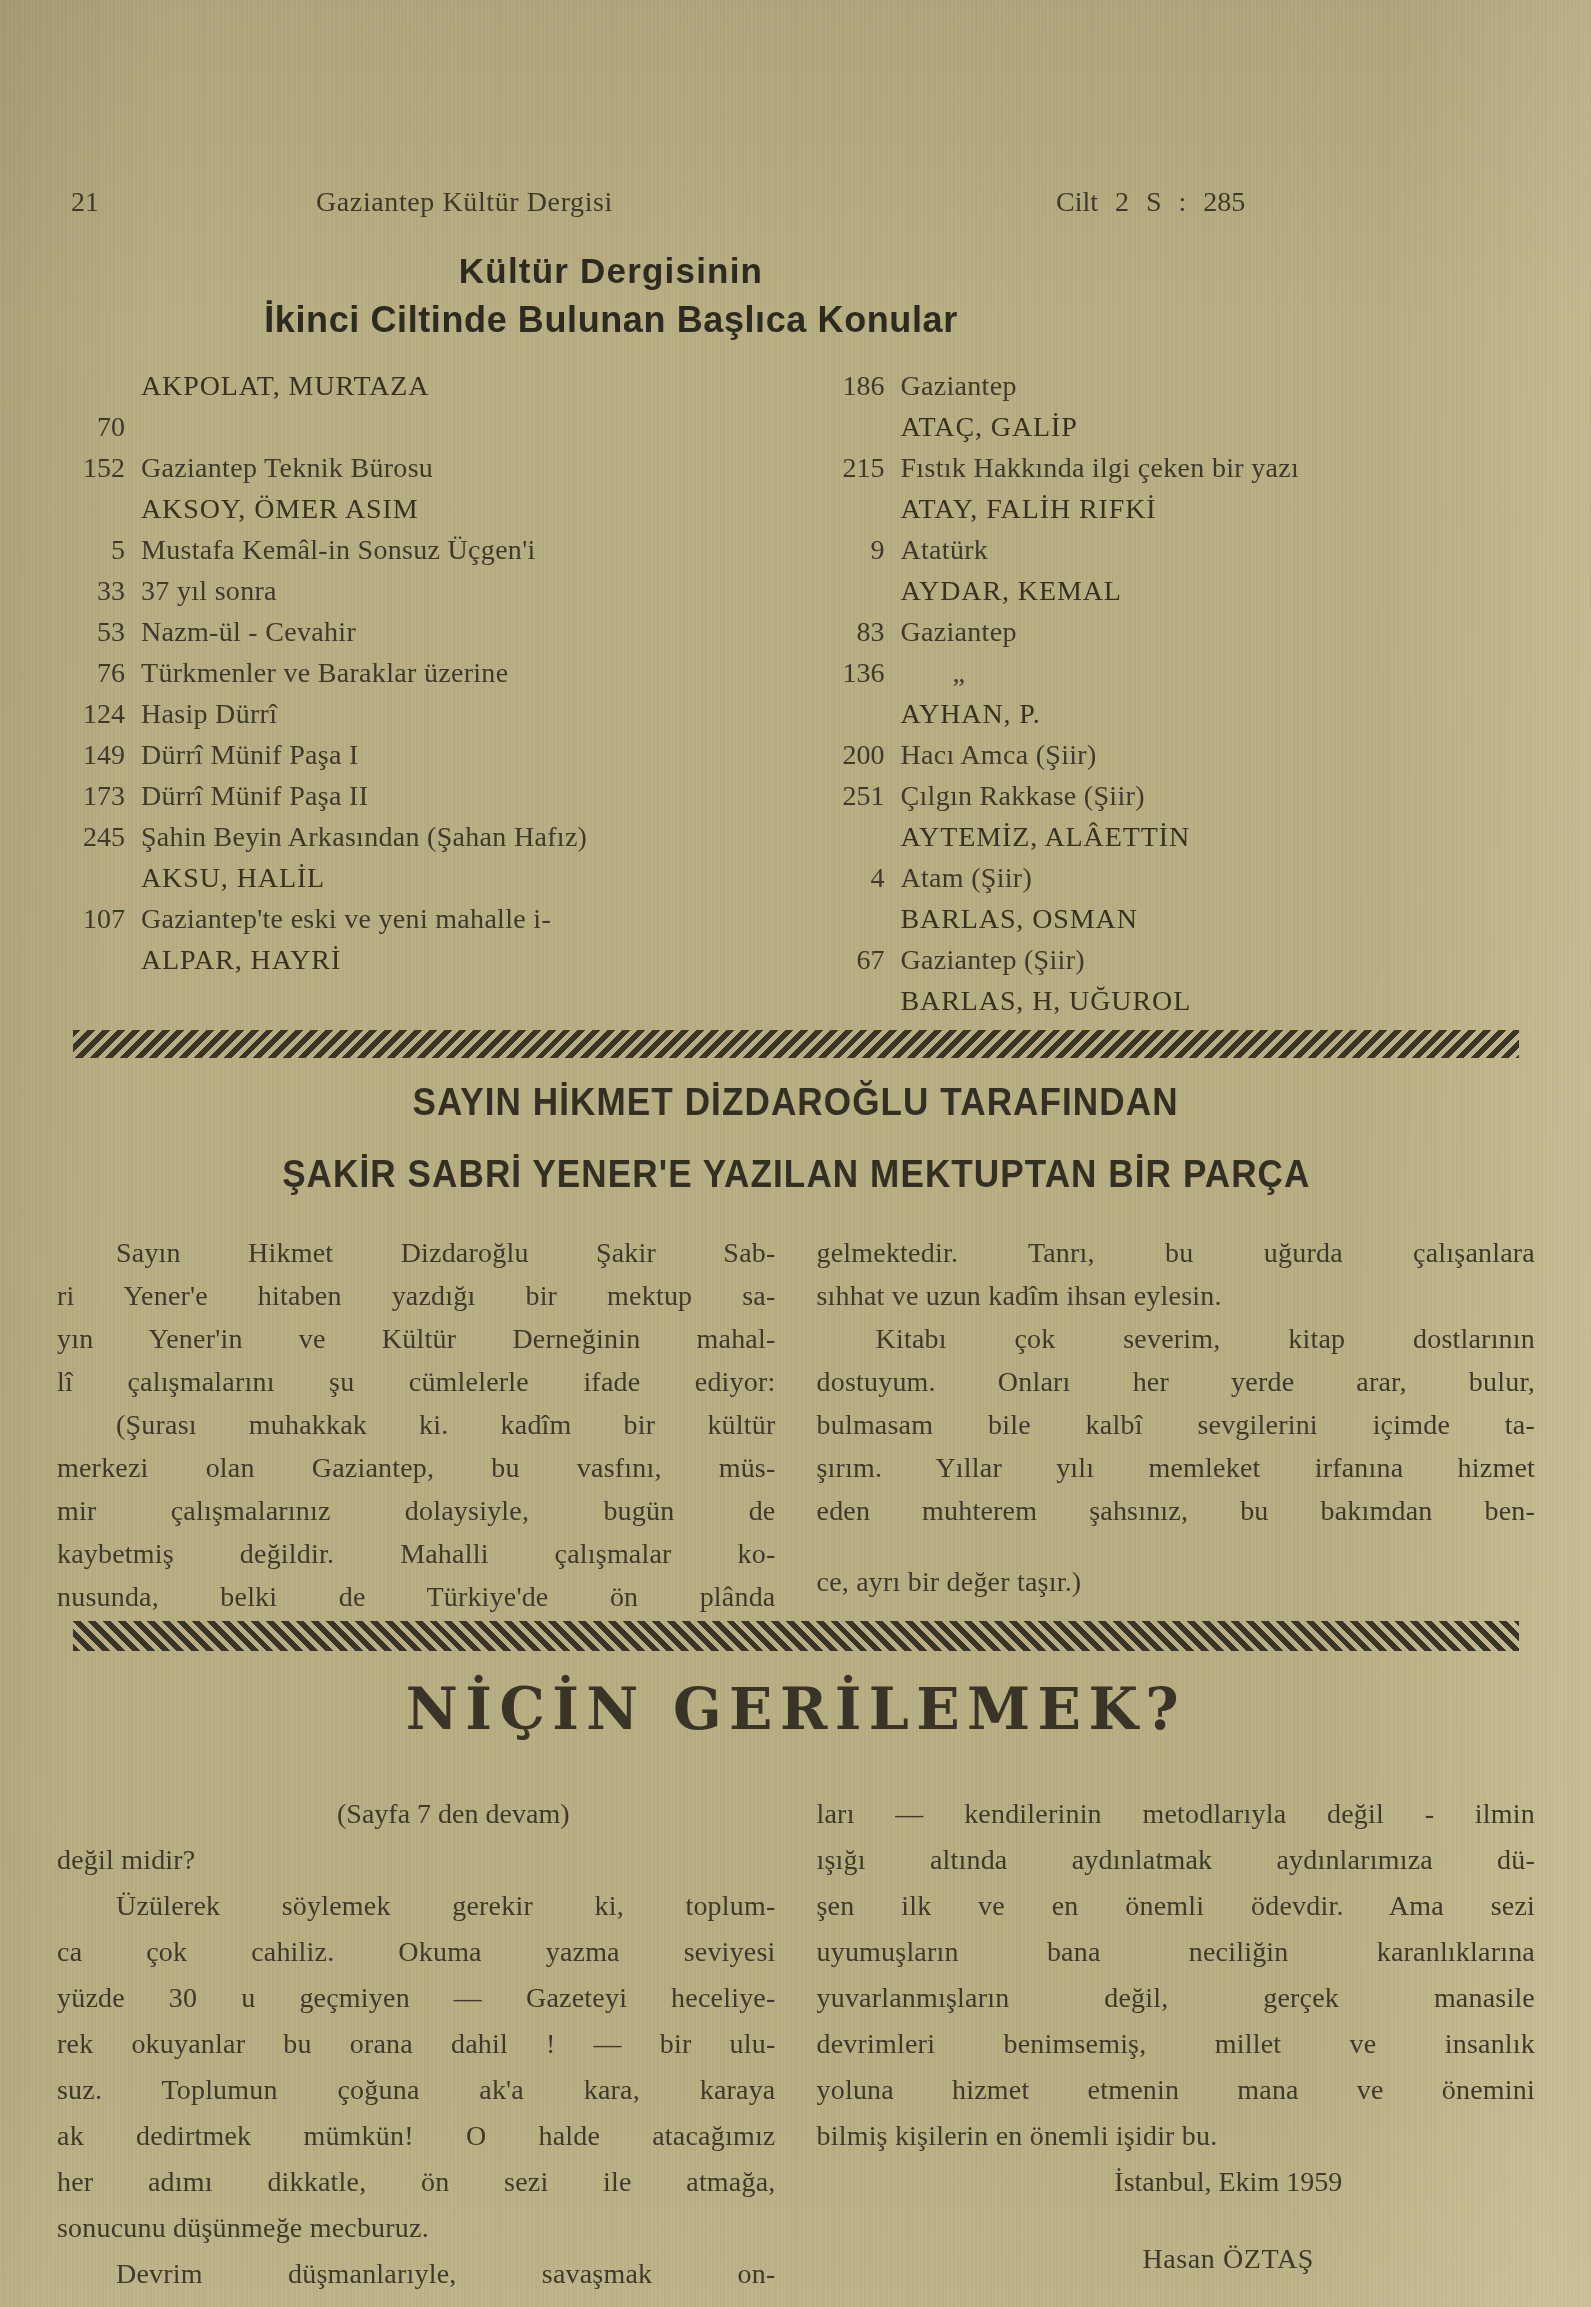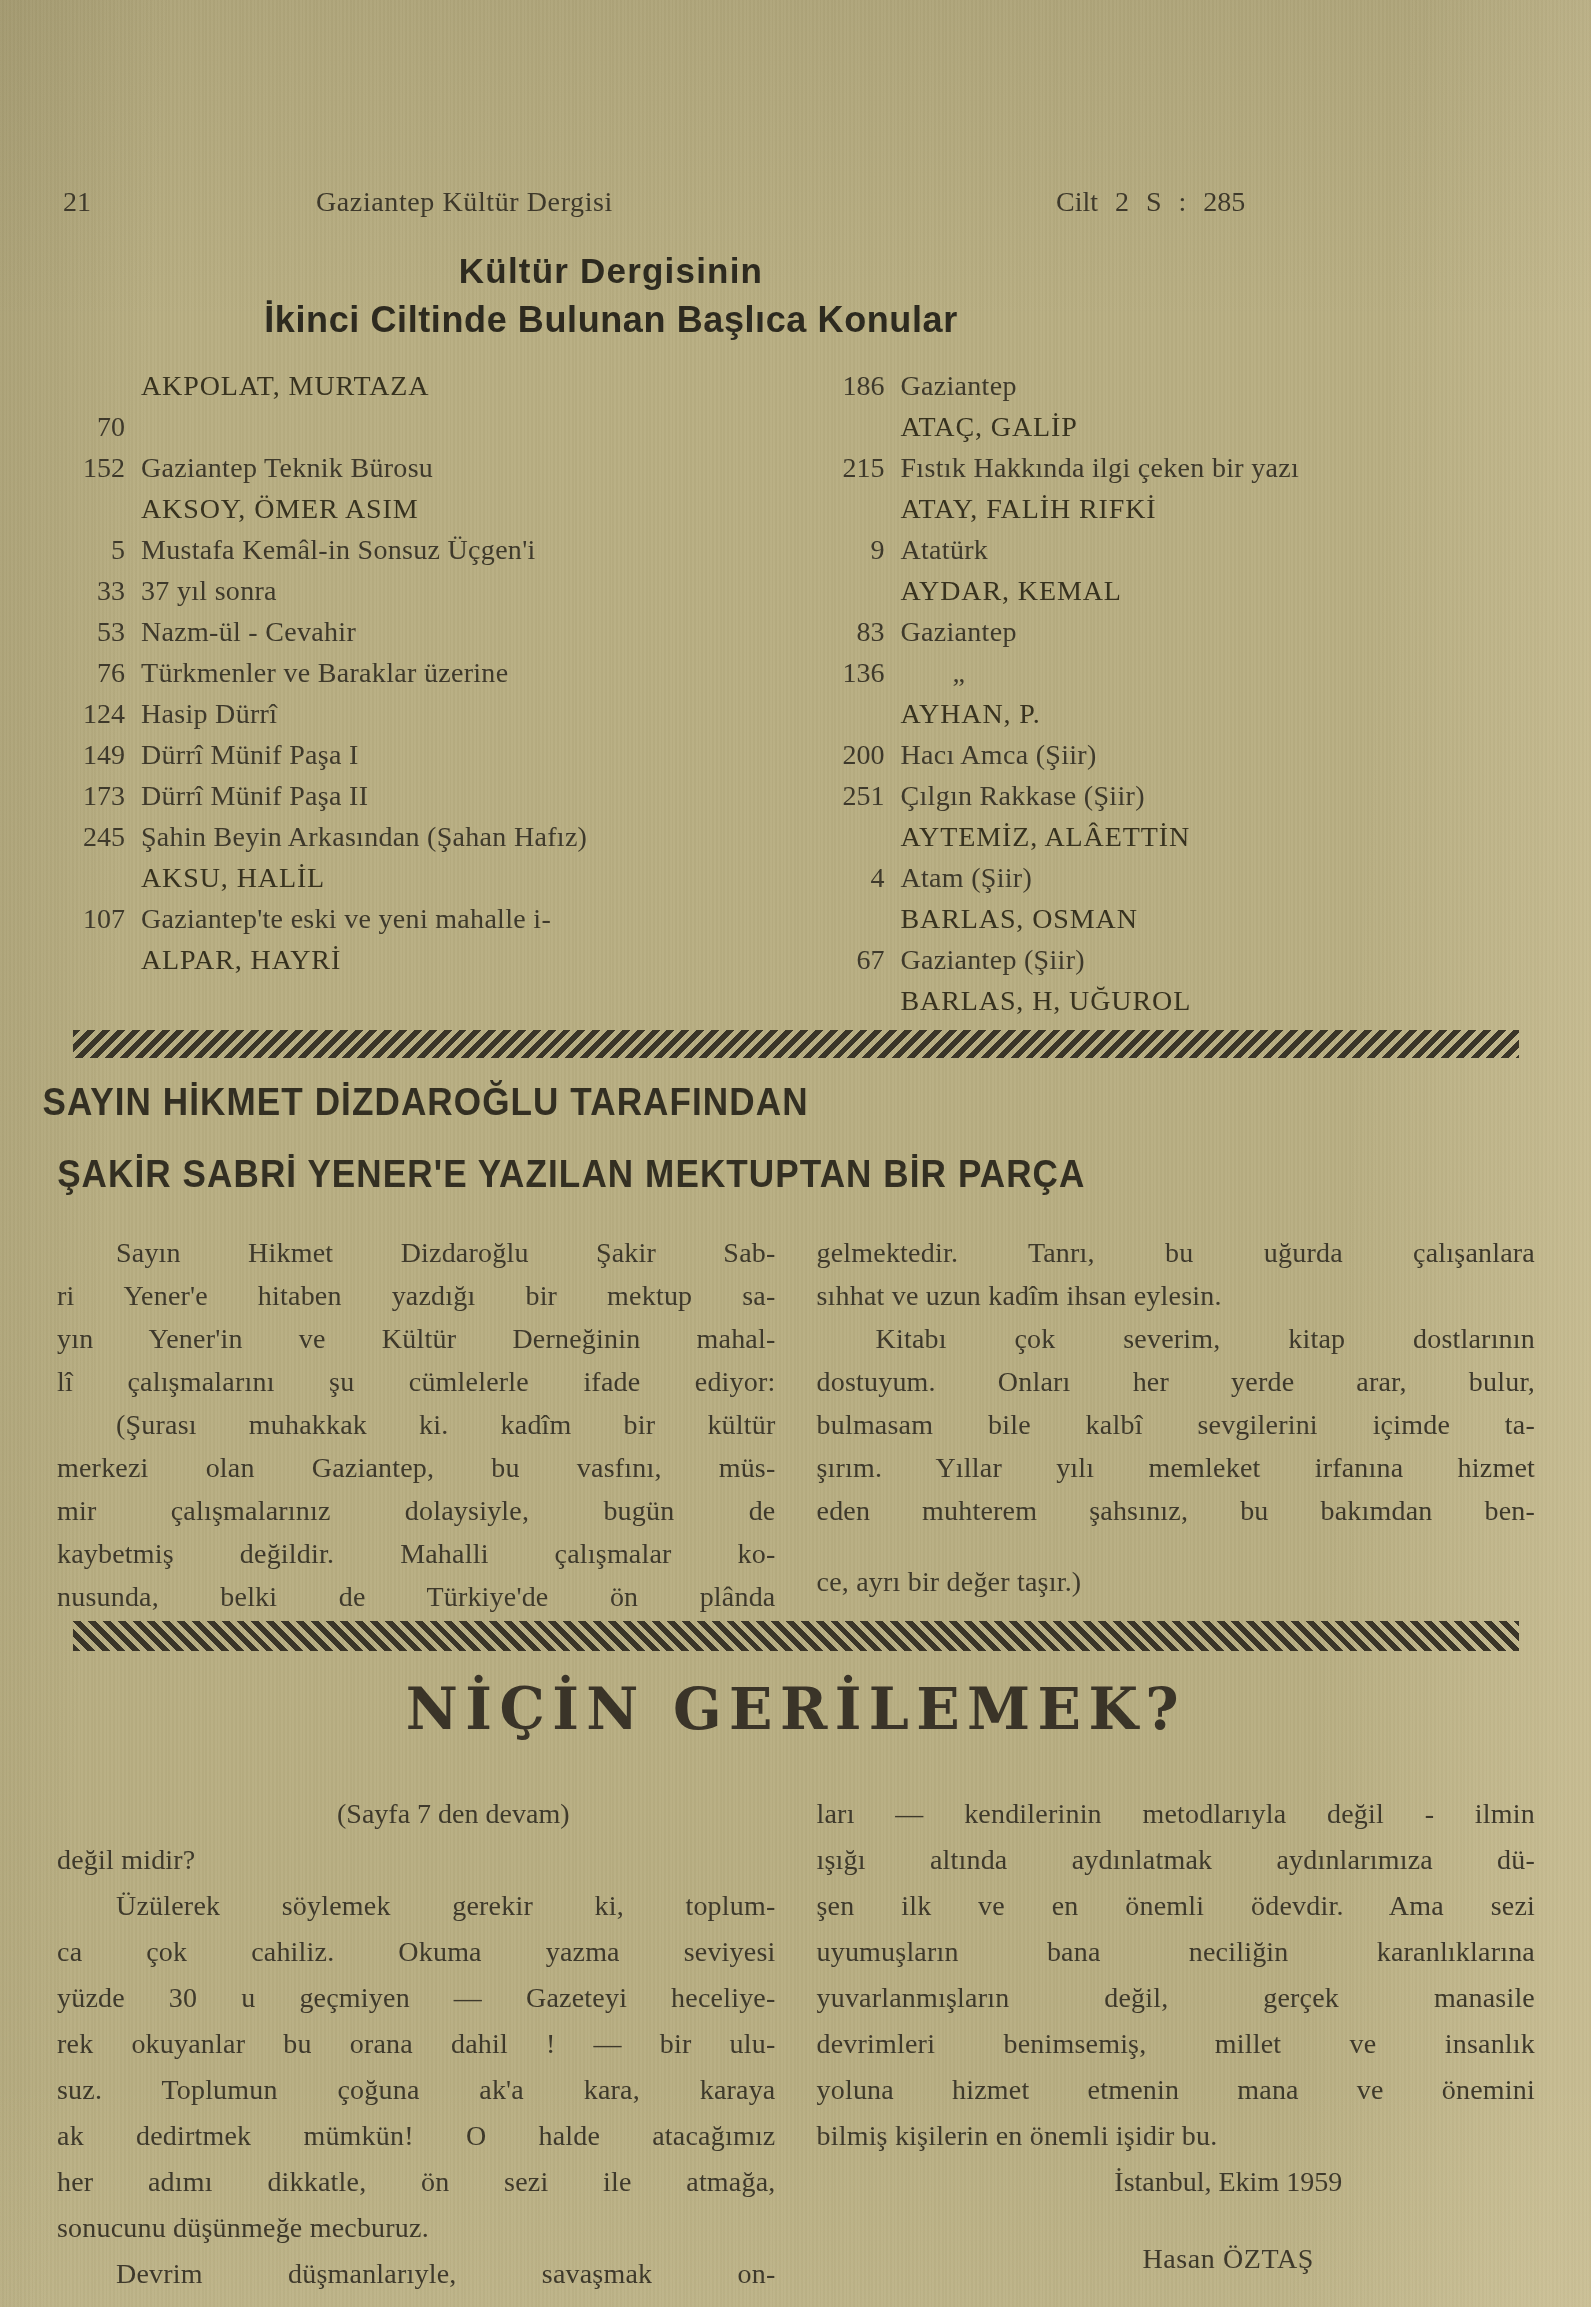--- a/index.html
+++ b/index.html
@@ -11,21 +11,21 @@
     background-color:#b8ae82;
     background-image:
       linear-gradient(93deg, rgba(82,74,44,0.12), rgba(0,0,0,0) 10%, rgba(0,0,0,0) 82%, rgba(255,241,206,0.20) 97%),
       linear-gradient(180deg, rgba(70,62,36,0.08), rgba(0,0,0,0) 14%, rgba(0,0,0,0) 90%, rgba(255,244,210,0.08)),
       repeating-linear-gradient(90deg, rgba(255,255,255,0.022) 0 1.9px, rgba(60,55,30,0.028) 1.9px 3.7px);
     font-family:"Liberation Serif","DejaVu Serif",serif;
     color:#3e392b;
   }
   
   .hdr{position:relative;height:37px;margin-top:183px;font-size:28px;line-height:37px;}
-  .hdr .pgnum{position:absolute;left:63px;}
+  .hdr .pgnum{position:absolute;left:71px;}
   .hdr .journal{position:absolute;left:316px;letter-spacing:0.6px;}
   .hdr .vol{position:absolute;left:1056px;word-spacing:10px;}
   
   .idx-title{margin-top:26px;text-align:center;padding-right:370px;
     font-family:"Liberation Sans","DejaVu Sans",sans-serif;font-weight:700;color:#2d2a1f;}
   .idx-title .t1,.idx-title .t2{display:block;line-height:49px;}
   .idx-title .t1{font-size:35px;letter-spacing:1.2px;}
   .idx-title .t2{font-size:36px;letter-spacing:0.6px;}
   
   .cols{display:flex;gap:41px;padding:0 57px;}
@@ -35,21 +35,21 @@
   .idx-row{display:flex;line-height:41px;}
   .idx-num{width:68px;flex:none;text-align:right;padding-right:16px;}
   .idx-text{flex:1;letter-spacing:0.3px;}
   .idx-row.author .idx-text{color:#37321f;letter-spacing:0.9px;}
   .idx-row.ditto .idx-text{padding-left:52px;}
   
   .hatch{height:28px;margin:8.6px 73px 0;}
   .hatch-fwd{background:repeating-linear-gradient(135deg,#3a3528 0 5.6px,rgba(0,0,0,0) 5.6px 10.5px);}
   .hatch-back{height:30px;margin-top:3.1px;background:repeating-linear-gradient(45deg,#3a3528 0 5.6px,rgba(0,0,0,0) 5.6px 10.5px);}
   
-  .letter-head{margin-top:13.6px;text-align:left;color:#332f22;}
+  .letter-head{margin-top:13.6px;text-align:center;color:#332f22;}
   .letter-head .hl{display:block;line-height:62px;}
   .letter-head .hl>span{display:inline-block;transform:scaleX(.9);
     font-family:"Liberation Sans","DejaVu Sans",sans-serif;font-weight:700;font-size:39px;letter-spacing:1.2px;}
   .letter-cols{margin-top:15.4px;font-size:28px;}
   .letter-cols .line{line-height:43px;}
   
   .line{text-align:justify;text-align-last:justify;letter-spacing:0.2px;}
   .line.last{text-align-last:left;}
   .line.indent{text-indent:59px;}
   .line.gap{margin-top:28px;}

